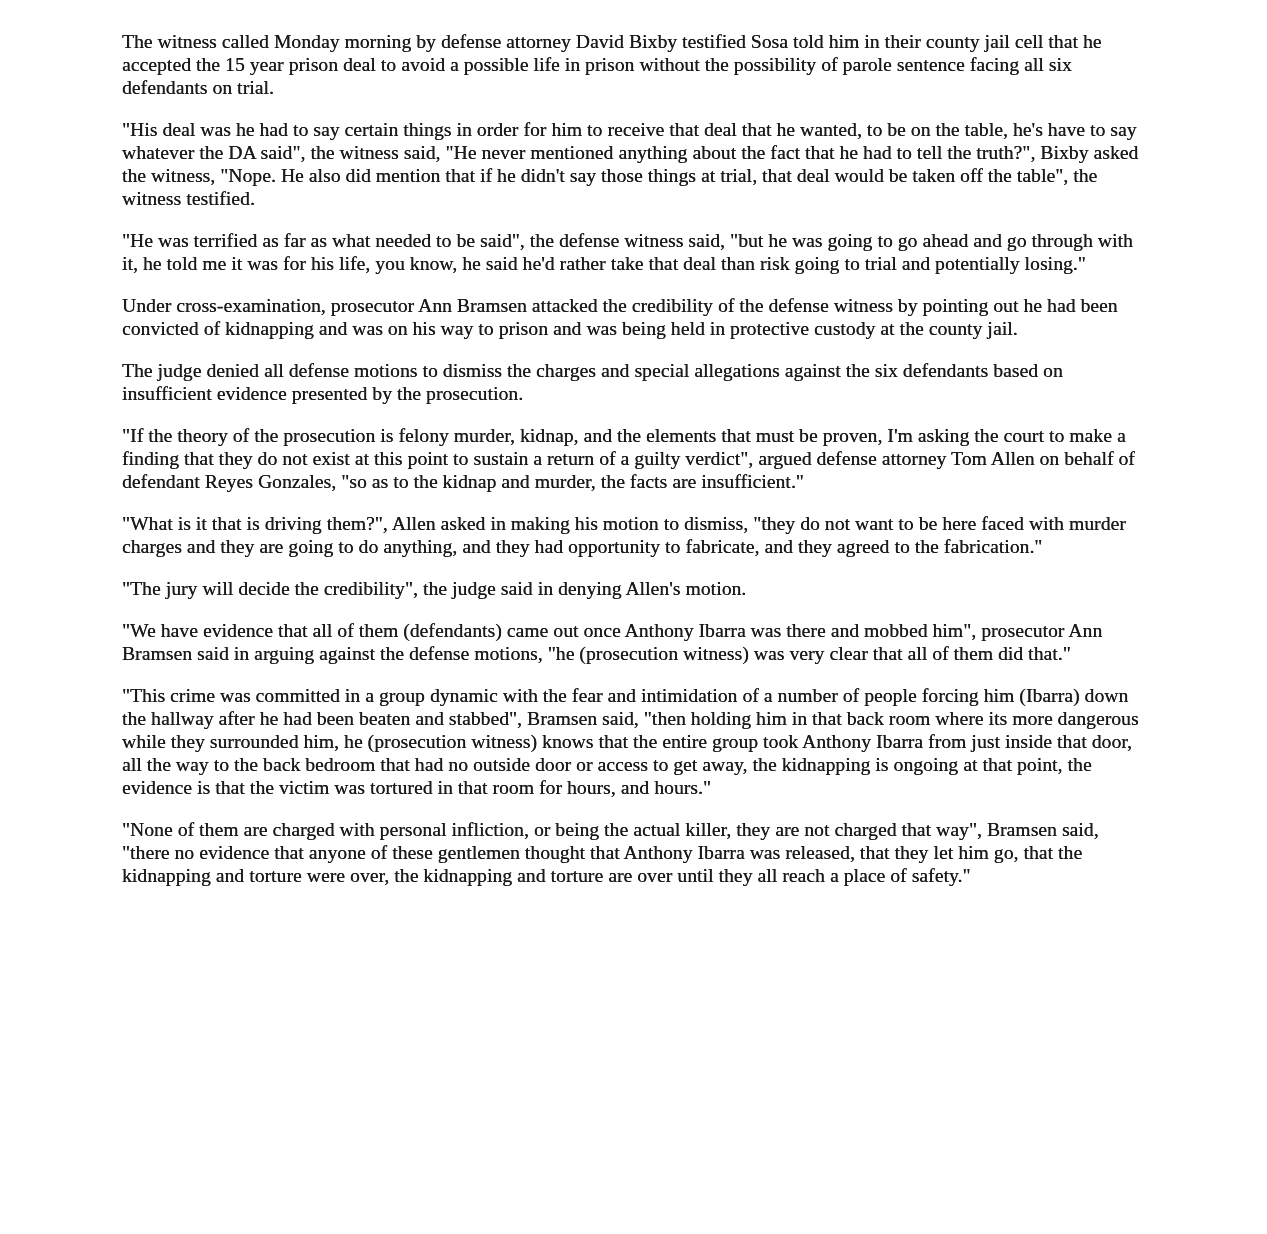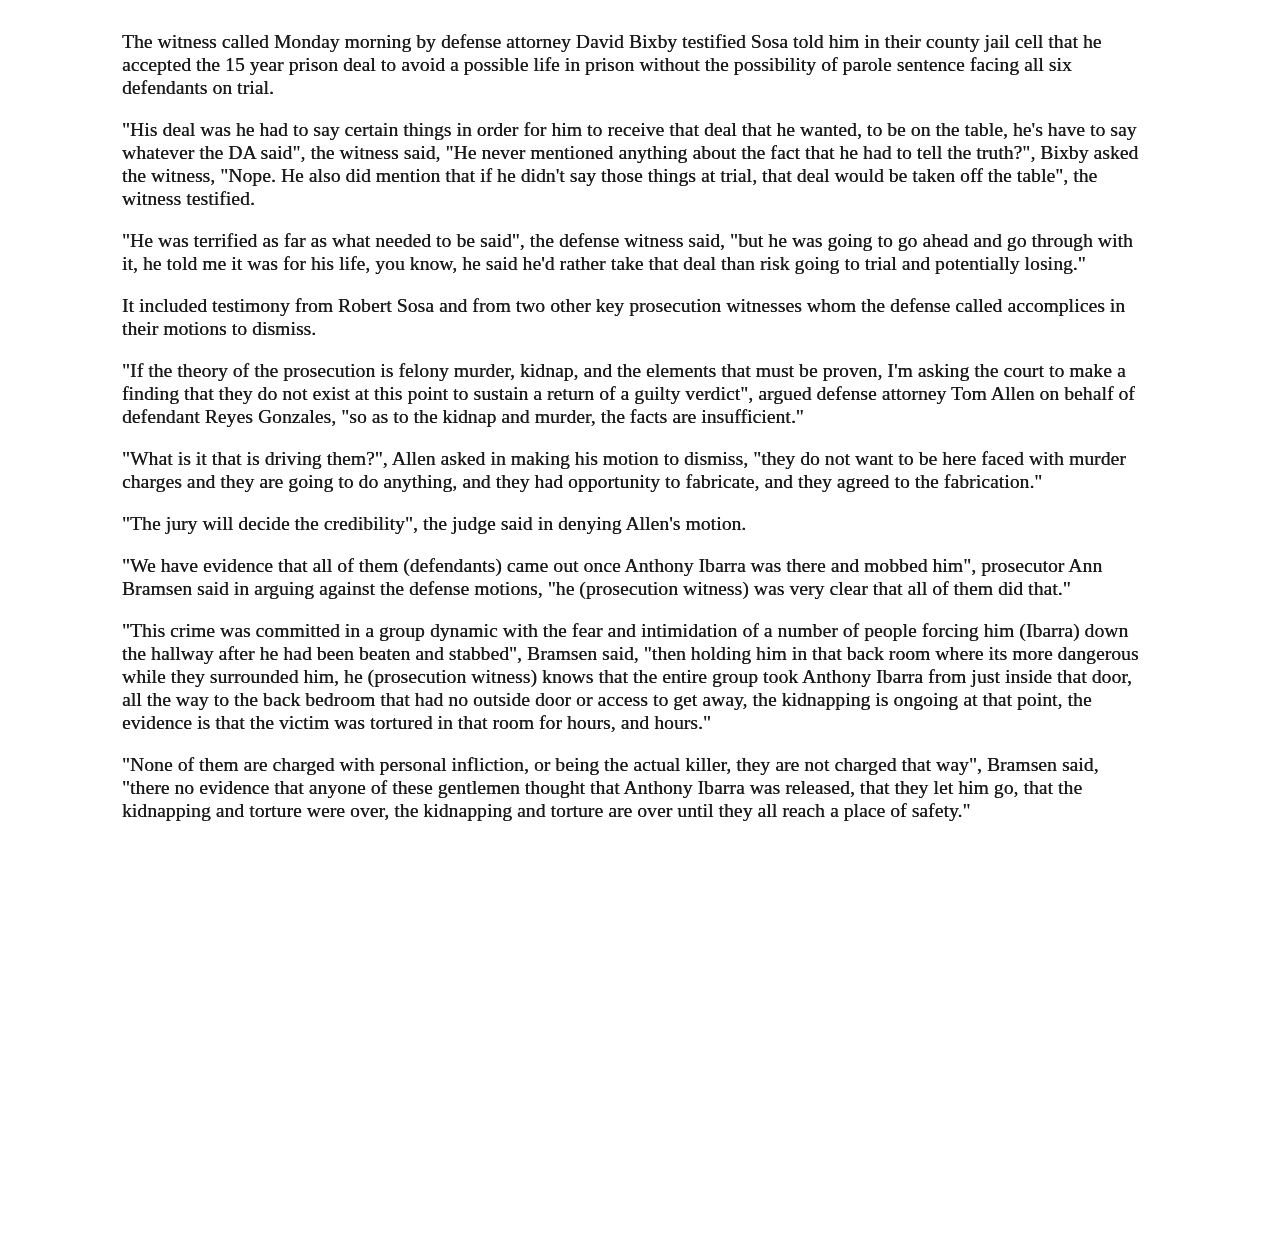--- a/index.html
+++ b/index.html
@@ -32,20 +32,21 @@
     text-shadow: 0.25px 0 0 #1b1b1b;
   }
 </style>
 </head>
 <body>
 
 <div class="page">
   <p class="para">The witness called Monday morning by defense attorney David Bixby testified Sosa told him in their county jail cell that he accepted the 15 year prison deal to avoid a possible life in prison without the possibility of parole sentence facing all six defendants on trial.</p>
   <p class="para">"His deal was he had to say certain things in order for him to receive that deal that he wanted, to be on the table, he's have to say whatever the DA said", the witness said, "He never mentioned anything about the fact that he had to tell the truth?", Bixby asked the witness, "Nope. He also did mention that if he didn't say those things at trial, that deal would be taken off the table", the witness testified.</p>
   <p class="para">"He was terrified as far as what needed to be said", the defense witness said, "but he was going to go ahead and go through with it, he told me it was for his life, you know, he said he'd rather take that deal than risk going to trial and potentially losing."</p>
-  <p class="para">It included testimony from Robert Sosa and from two other key prosecution witnesses whom the defense called accomplices in their motions to dismiss.</p>
+  <p class="para">Under cross-examination, prosecutor Ann Bramsen attacked the credibility of the defense witness by pointing out he had been convicted of kidnapping and was on his way to prison and was being held in protective custody at the county jail.</p>
+  <p class="para">The judge denied all defense motions to dismiss the charges and special allegations against the six defendants based on insufficient evidence presented by the prosecution.</p>
   <p class="para">"If the theory of the prosecution is felony murder, kidnap, and the elements that must be proven, I'm asking the court to make a finding that they do not exist at this point to sustain a return of a guilty verdict", argued defense attorney Tom Allen on behalf of defendant Reyes Gonzales, "so as to the kidnap and murder, the facts are insufficient."</p>
   <p class="para">"What is it that is driving them?", Allen asked in making his motion to dismiss, "they do not want to be here faced with murder charges and they are going to do anything, and they had opportunity to fabricate, and they agreed to the fabrication."</p>
   <p class="para">"The jury will decide the credibility", the judge said in denying Allen's motion.</p>
   <p class="para">"We have evidence that all of them (defendants) came out once Anthony Ibarra was there and mobbed him", prosecutor Ann Bramsen said in arguing against the defense motions,  "he (prosecution witness) was very clear that all of them did that."</p>
   <p class="para">"This crime was committed in a group dynamic with the fear and intimidation of a number of people forcing him (Ibarra) down the hallway after he had been beaten and stabbed", Bramsen said, "then holding him in that back room where its more dangerous while they surrounded him, he (prosecution witness) knows that the entire group took Anthony Ibarra from just inside that door, all the way to the back bedroom that had no outside door or access to get away, the kidnapping is ongoing at that point, the evidence is that the victim was tortured in that room for hours, and hours."</p>
   <p class="para">"None of them are charged with personal infliction, or being the actual killer, they are not charged that way", Bramsen said, "there no evidence that anyone of these gentlemen thought that Anthony Ibarra was released, that they let him go, that the kidnapping and torture were over, the kidnapping and torture are over until they all reach a place of safety."</p>
 </div>
 
 </body></html>

